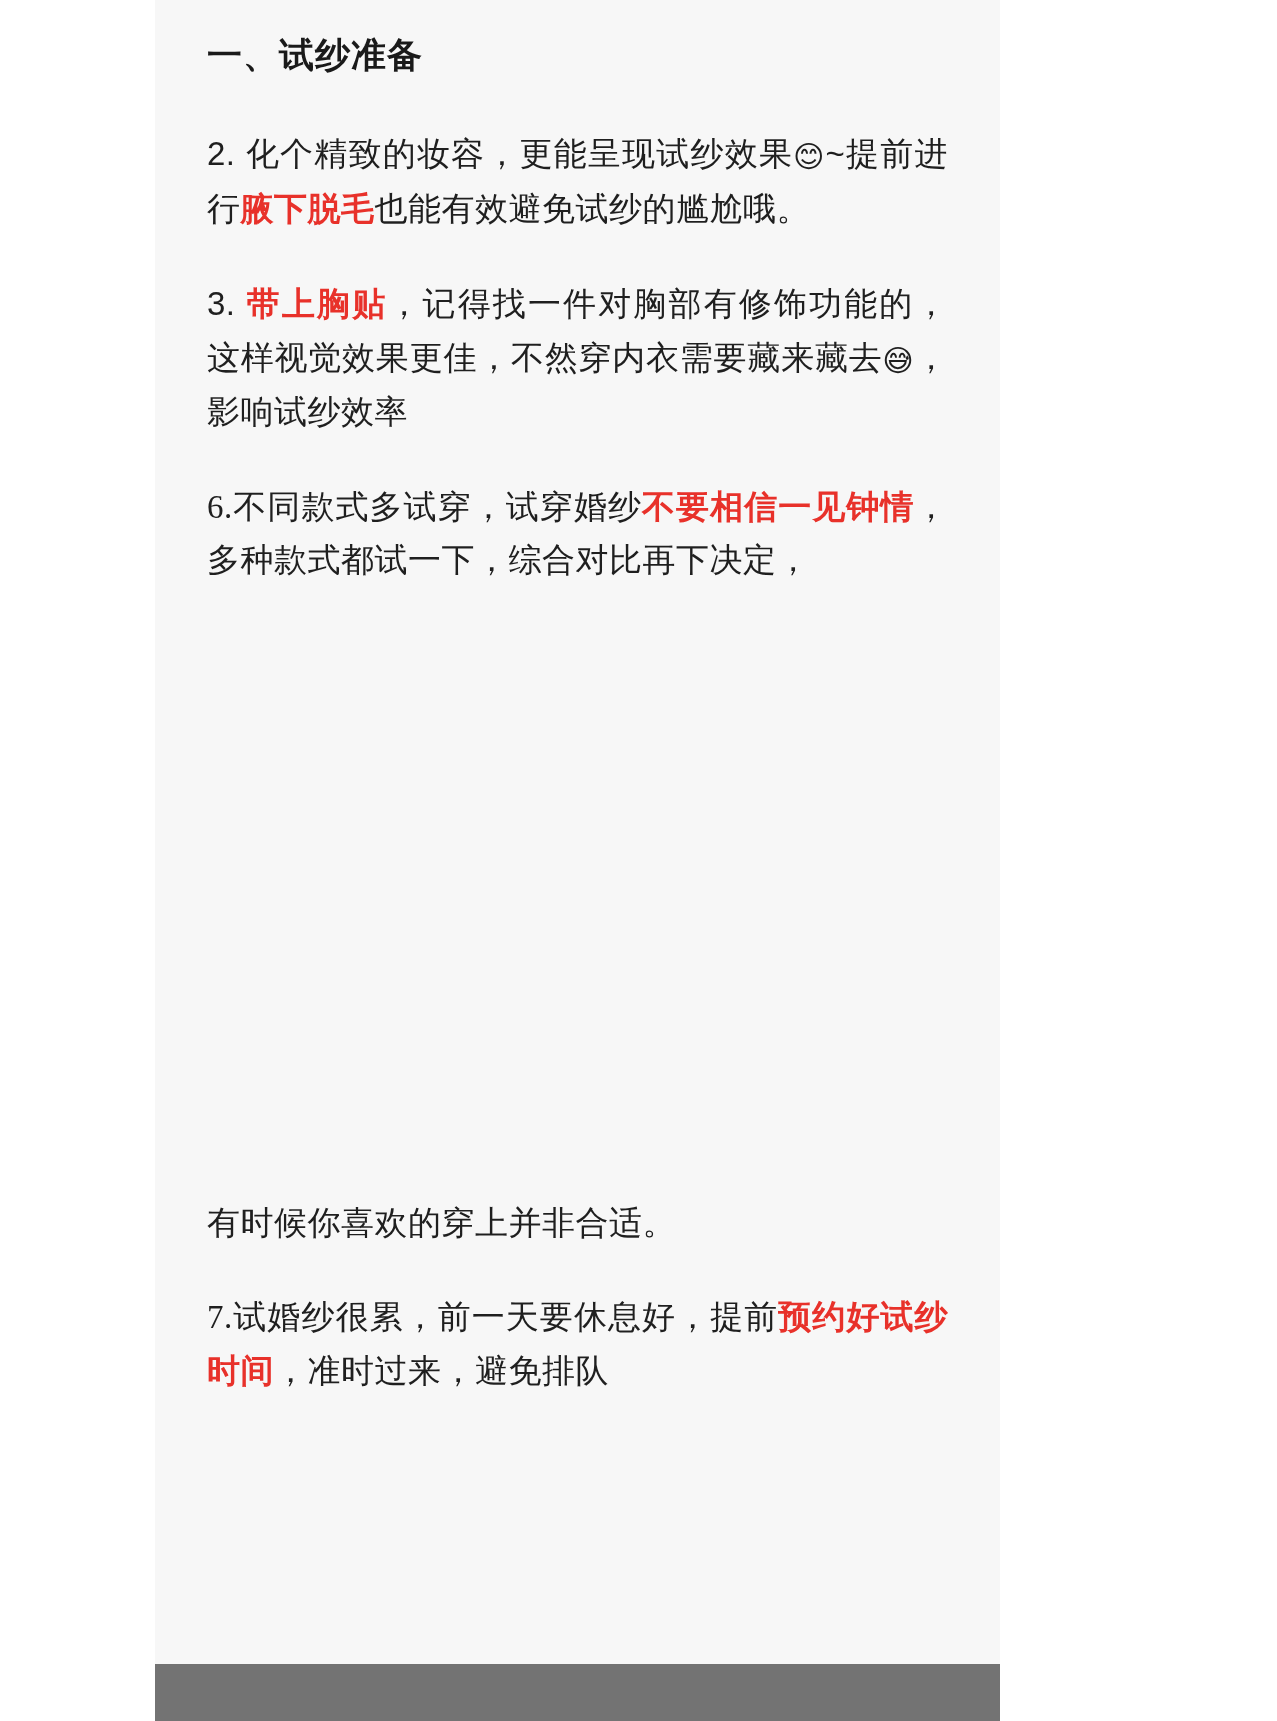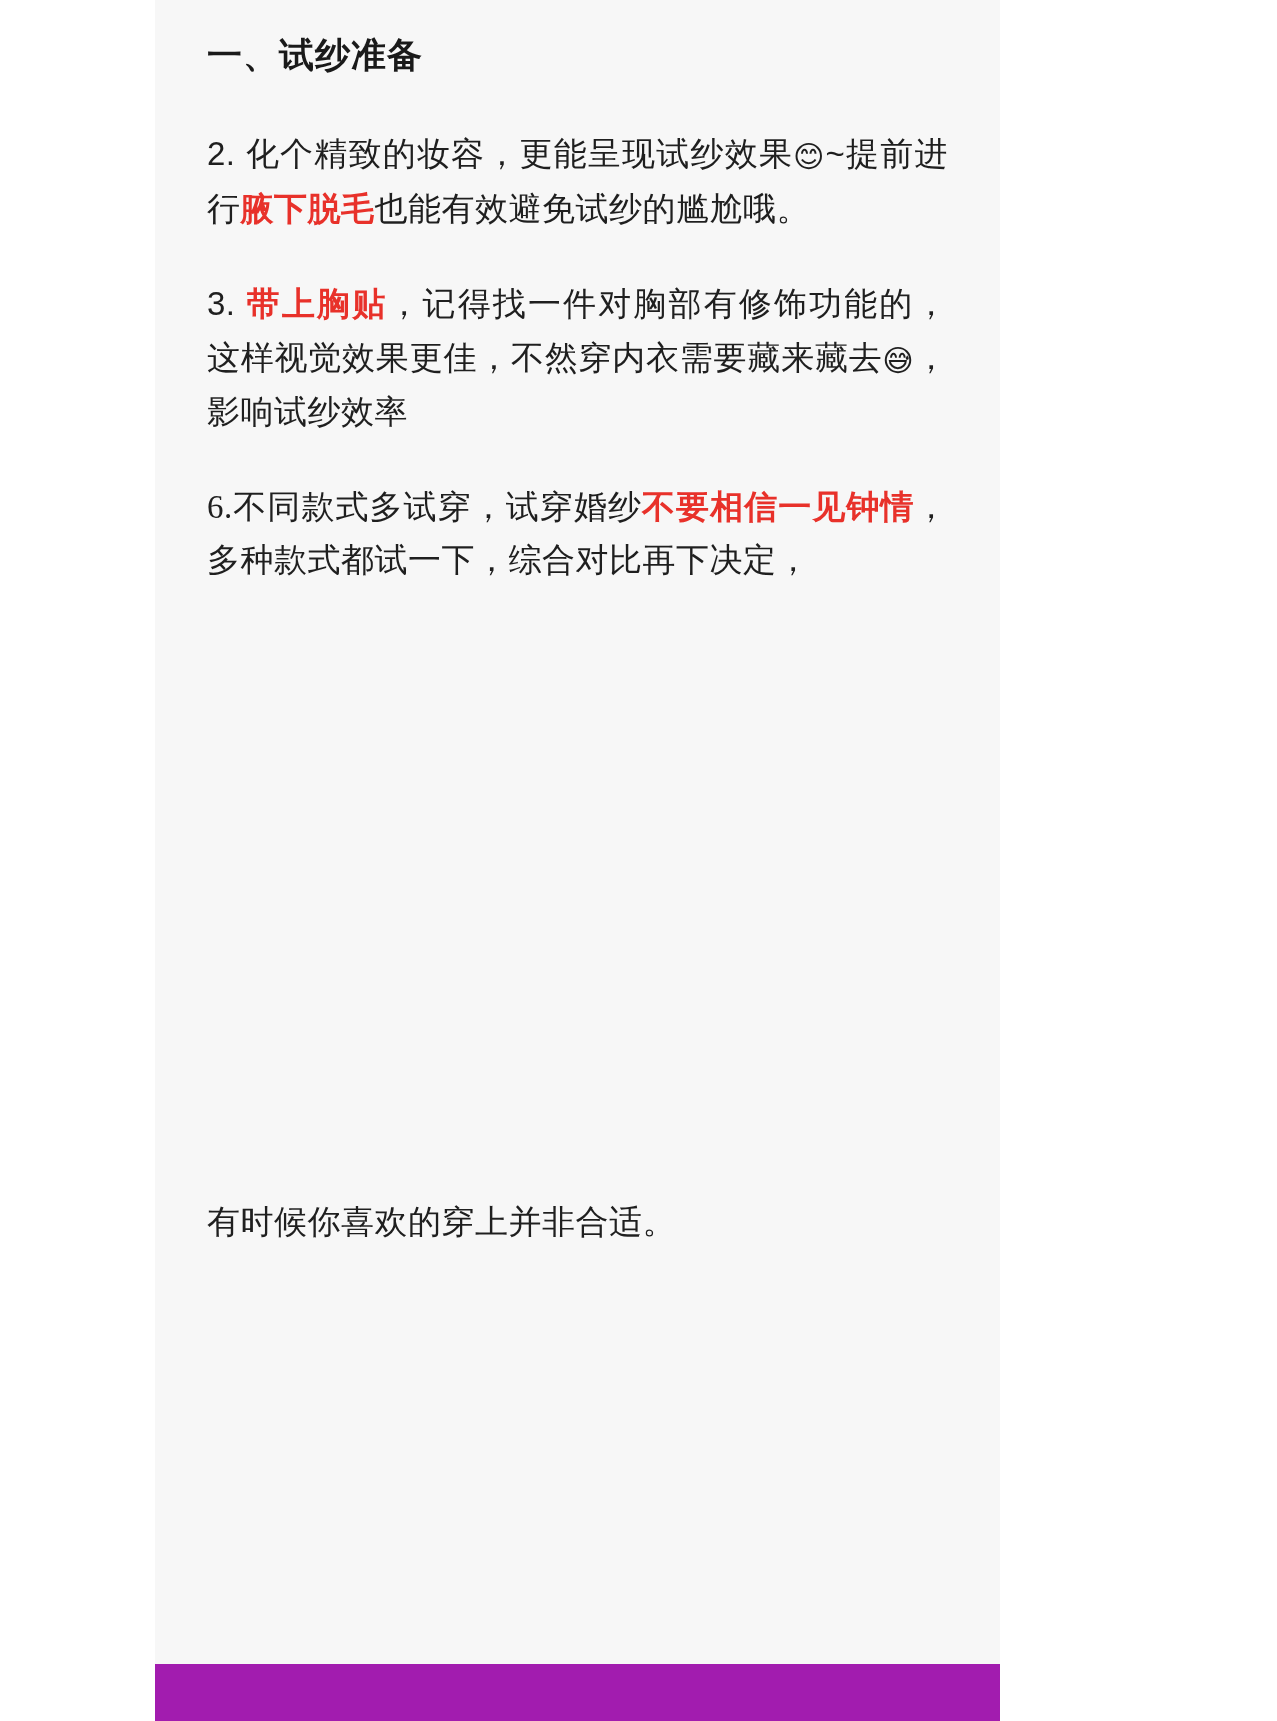--- a/index.html
+++ b/index.html
@@ -10,21 +10,21 @@
   body {
     width: 1277px;
     height: 1721px;
     overflow: hidden;
     font-family: "Liberation Sans", "DejaVu Sans", sans-serif;
   }
   .page {
     position: relative;
     width: 1277px;
     height: 1721px;
-    background: #a21caf;
+    background: #737373;
   }
   .side-gutter-left {
     position: absolute;
     left: 0;
     top: 0;
     width: 155px;
     height: 1721px;
     background: #ffffff;
   }
   .side-gutter-right {
@@ -122,16 +122,17 @@
       </div>
     <div class="page-num">1/8</div>
   </div>
 
   <div class="divider-shadow"></div>
   <div class="card-gap"></div>
 
   <div class="card card-2">
     <div id="card2-body">
         <div class="para"><span>有时候你喜欢的穿上并非合适。</span></div>
+        <div class="para"><span>7.试婚纱很累，前一天要休息好，提前</span><span class="hl">预约好试纱时间</span><span>，准时过来，避免排队</span></div>
       </div>
   </div>
 
 </div>
 
 </body></html>

